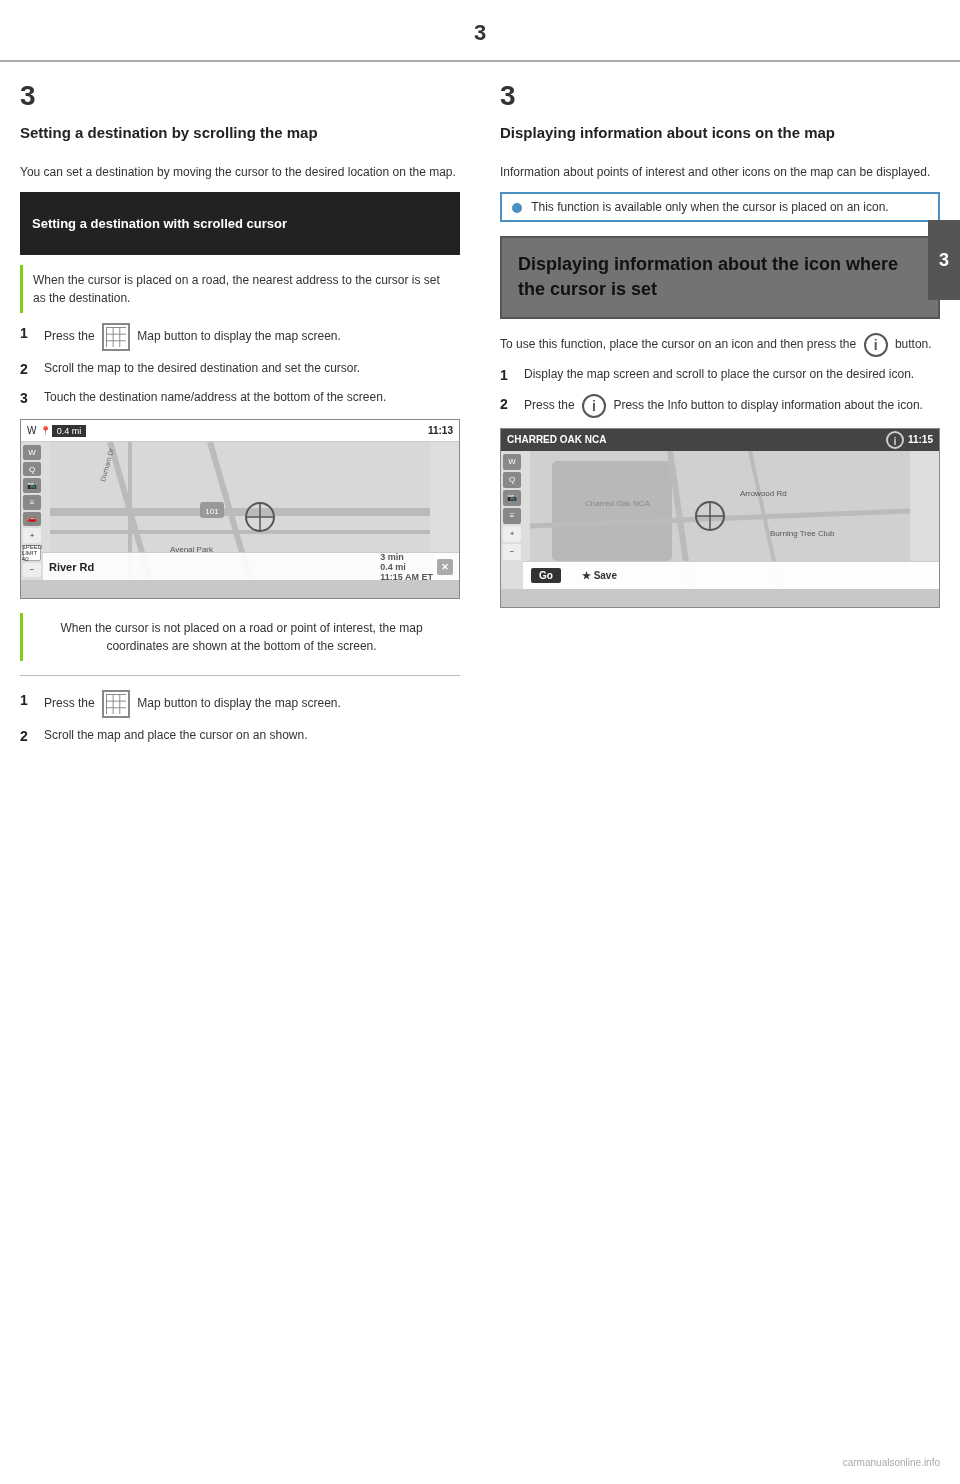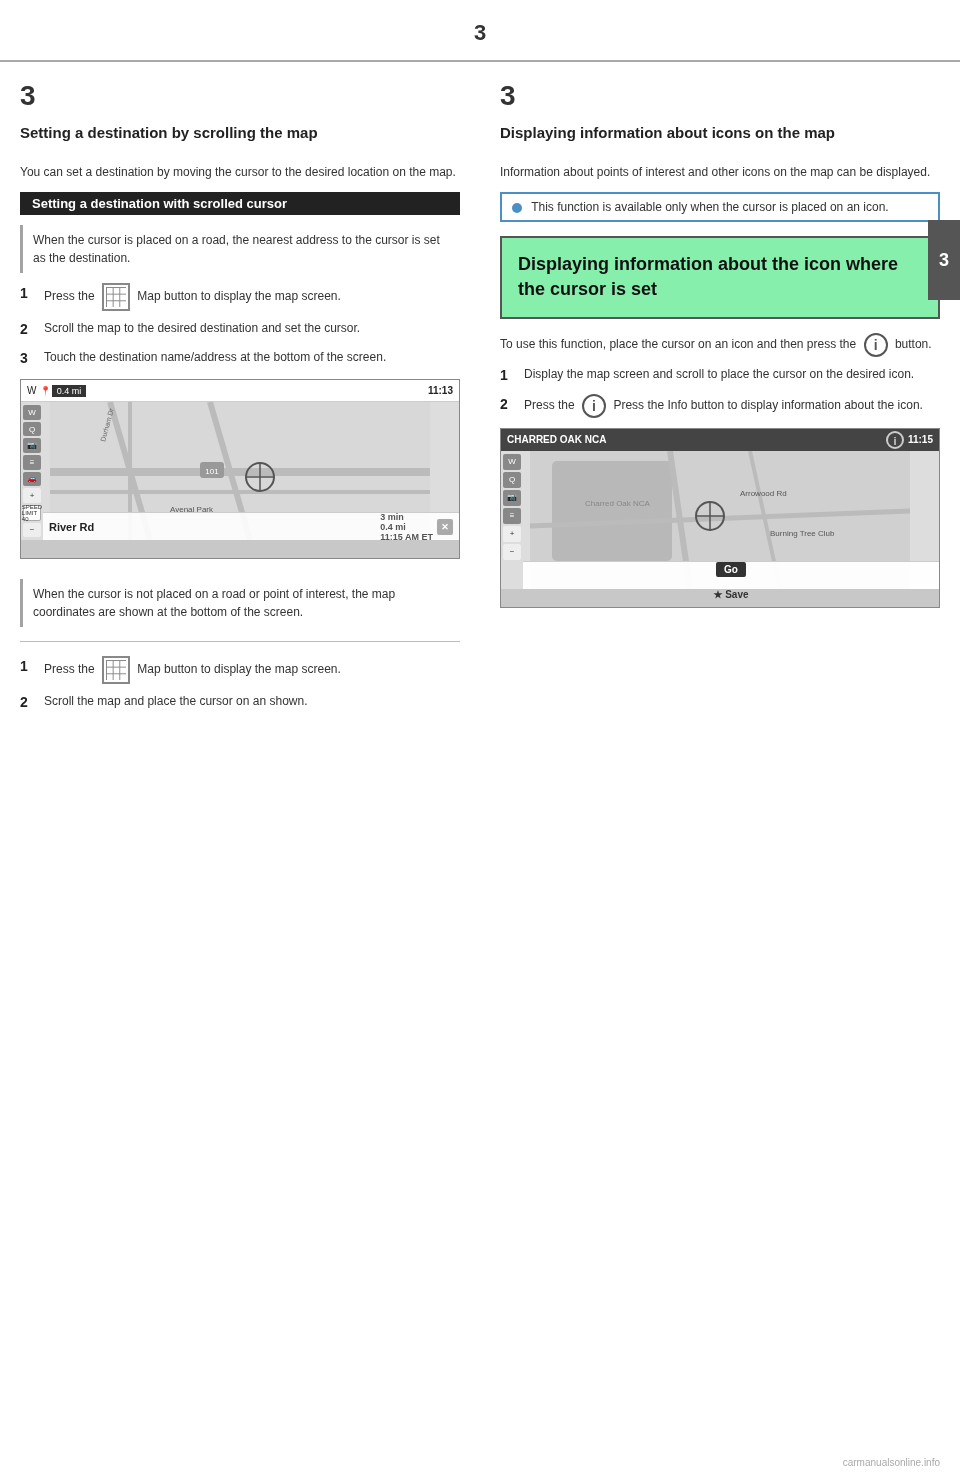--- a/index.html
+++ b/index.html
@@ -87,21 +87,21 @@
       font-size: 12px;
       color: #333;
       line-height: 1.6;
       margin-bottom: 8px;
     }
 
     
     .black-bar {
       background: #222;
       color: #fff;
-      padding: 4px 12px;
+      padding: 24px 12px;
       font-size: 13px;
       font-weight: bold;
       margin: 10px 0;
     }
 
     
     .blue-outline-box {
       border: 2px solid #4a90c4;
       padding: 6px 10px;
       margin: 10px 0;
@@ -114,21 +114,21 @@
       width: 10px;
       height: 10px;
       background: #4a90c4;
       border-radius: 50%;
       margin-right: 6px;
       vertical-align: middle;
     }
 
     
     .info-highlight-box {
-      background: #86efac;
+      background: #737373;
       border: 2px solid #555;
       padding: 14px 16px;
       margin: 14px 0;
       font-size: 18px;
       font-weight: bold;
       line-height: 1.4;
       color: #111;
     }
 
     
@@ -183,21 +183,21 @@
       line-height: 20px;
       font-weight: bold;
       font-size: 14px;
       color: #555;
       vertical-align: middle;
       margin: 0 4px;
     }
 
     
     .note-box {
-      border-left: 3px solid #a3a3a3;
+      border-left: 3px solid #84cc16;
       padding: 6px 10px;
       margin: 10px 0;
       font-size: 12px;
       color: #333;
       line-height: 1.5;
     }
 
     
     .map-screenshot {
       width: 100%;
@@ -336,25 +336,24 @@
     .map-bottom-bar2 {
       position: absolute;
       bottom: 0;
       left: 22px;
       right: 0;
       background: rgba(255,255,255,0.95);
       height: 28px;
       display: flex;
       align-items: center;
       padding: 0 8px;
-      gap: 12px;
+      gap: 21px;
       font-size: 11px;
       font-weight: bold;
       border-top: 1px solid #ccc;
-      flex-direction: column;
     }
 
     .go-btn {
       background: #333;
       color: #fff;
       padding: 2px 8px;
       font-size: 10px;
       border-radius: 2px;
     }
 
@@ -480,21 +479,21 @@
             <div class="eta-info">
               <div>3 min</div>
               <div>0.4 mi</div>
               <div>11:15 AM ET</div>
             </div>
             <div class="map-close-btn">✕</div>
           </div>
         </div>
       </div>
 
-      <div class="note-box" style="margin-top:20px;">
+      <div class="note-box" style="margin-top:14px;text-align:center;">
         <span>When the cursor is not placed on a road or point of interest, the map coordinates are shown at the bottom of the screen.</span>
       </div>
 
       <hr class="divider-line">
 
       <div class="step-item">
         <span class="step-number">1</span>
         <span class="step-text">
           Press the
           <span class="grid-icon"></span>

